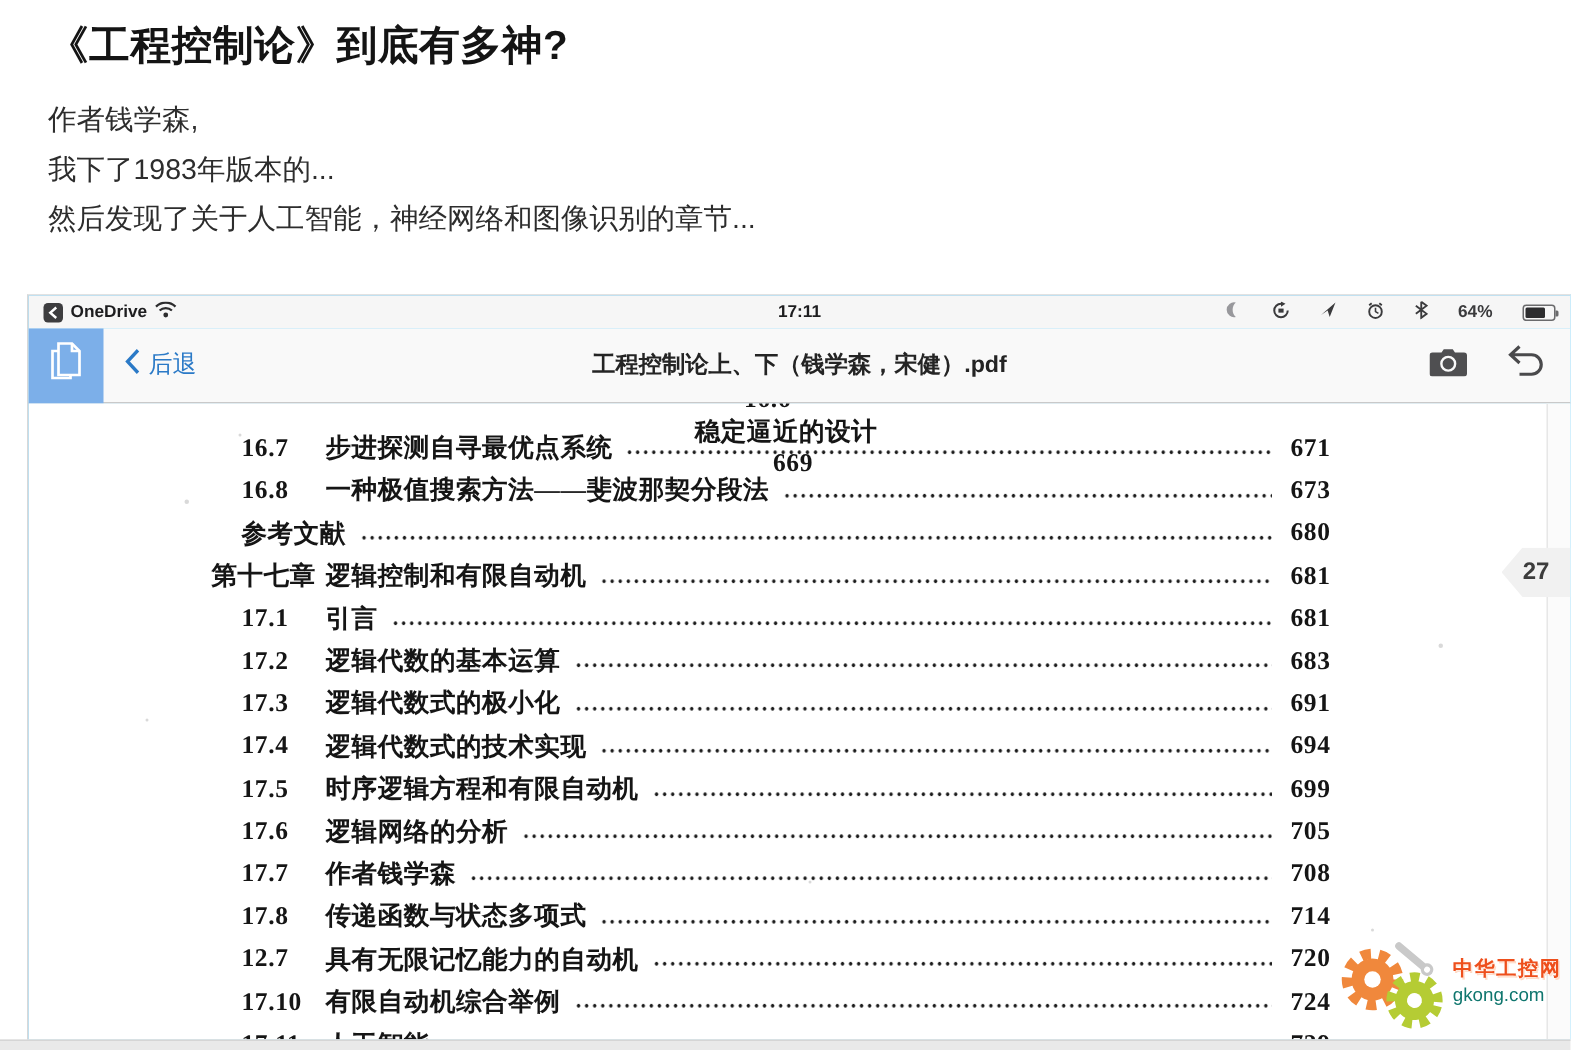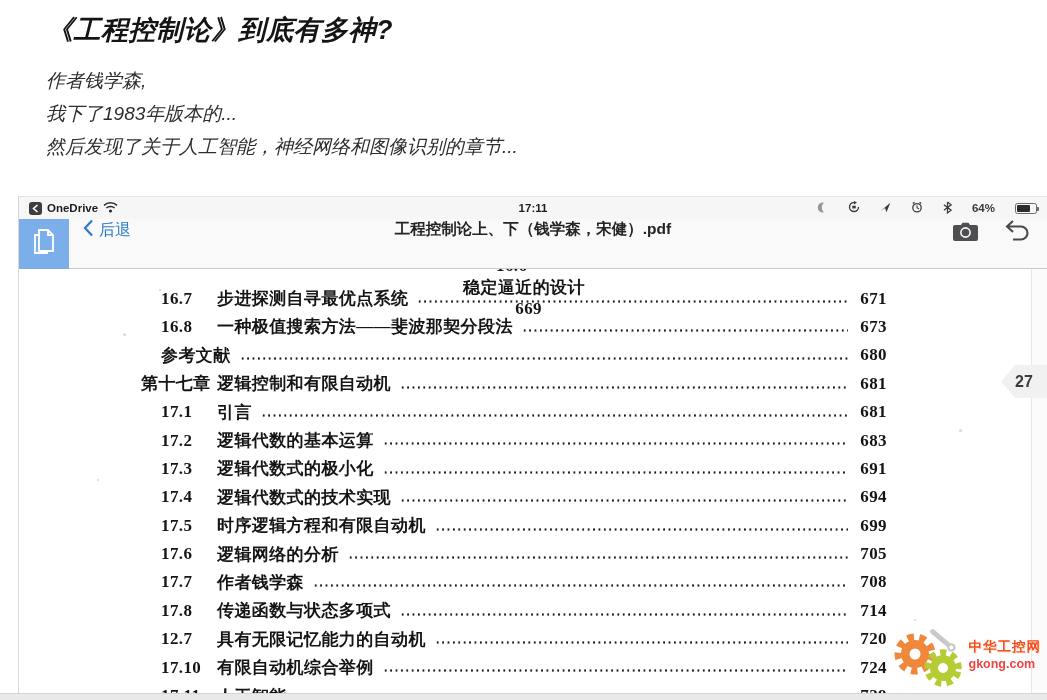--- a/index.html
+++ b/index.html
@@ -1,40 +1,40 @@
 <!DOCTYPE html>
 <html><head>
 <meta charset="utf-8">
 <style>
   * { margin:0; padding:0; box-sizing:border-box; }
   html,body { width:1047px; height:700px; background:#ffffff; overflow:hidden;
               font-family:"Liberation Sans","DejaVu Sans",sans-serif; }
 
   
-  .post { padding:10px 0 0 46px;font-style:italic; }
+  .post { padding:10px 0 0 32px; }
   .post-title { font-size:27px; font-weight:800; color:#141414; letter-spacing:.5px; line-height:40px; }
   .post-body { margin-top:14px; font-size:19px; color:#2d2d2d; line-height:33px; }
 
   
   .shot { position:absolute; left:18px; top:196px; width:1029px; height:497px;
           background:#7dd3fc; border-left:1px solid #d8d8d8; border-top:1px solid #e2e2e2; overflow:hidden; }
 
   
   .statusbar { height:22px; background:#f6f6f6; display:flex; align-items:center;
                padding:0 10px; font-size:11.5px; font-weight:700; color:#1d1d1f; position:relative; }
   .sb-left { display:flex; align-items:center; gap:5px; }
   .backbox { width:13px; height:13px; background:#3d3d3f; border-radius:3px; display:flex; align-items:center; justify-content:center; }
   .sb-time { position:absolute; left:50%; transform:translateX(-50%); }
   .sb-right { margin-left:auto; display:flex; align-items:center; gap:20px; color:#3b3b3d; }
   .battery { width:22px; height:11px; border:1px solid #6a6a6c; border-radius:2.5px; position:relative; }
   .battery::after { content:""; position:absolute; right:-3px; top:3px; width:2px; height:4px; background:#6a6a6c; border-radius:0 1px 1px 0; }
   .battery-fill { position:absolute; left:1px; top:1px; bottom:1px; width:64%; background:#2c2c2e; border-radius:1px; }
 
   
-  .navbar { height:50px; background:#f9f9f9; border-bottom:1px solid #c9c9c9; display:flex; align-items:flex-start; position:relative; }
+  .navbar { height:50px; background:#f9f9f9; border-bottom:1px solid #c9c9c9; display:flex; align-items:center; position:relative; }
   .doc-btn { width:50px; height:50px; background:#7cafe9; display:flex; align-items:center; justify-content:center; flex:0 0 auto; }
   .back-btn { display:flex; align-items:center; gap:5px; color:#2b7ac7; font-size:16px; margin-left:14px; }
   .nav-title { position:absolute; left:50%; transform:translateX(-50%); font-size:15.5px; font-weight:700; color:#242424; white-space:nowrap; }
   .nav-actions { position:absolute; right:16px; display:flex; align-items:center; gap:26px; }
 
   
   .content { position:relative; height:424px; background:#ffffff; overflow:hidden; }
   .edge-strip { position:absolute; right:0; top:0; bottom:0; width:16px; background:#fbfbfb; border-left:1px solid #e7e7e7; }
   .page-badge { position:absolute; right:0; top:96px; width:46px; height:33px; background:#f1f1f1;
                 clip-path:polygon(14px 0, 100% 0, 100% 100%, 14px 100%, 0 50%);
@@ -56,21 +56,21 @@
   .row-chapter .toc-title, .row-chapter .toc-num { font-weight:800; }
   .row-clipped-top { margin-top:-13px;flex-direction:column; }
 
   .speck { position:absolute; background:#d9d9d9; border-radius:50%; }
 
   
   .watermark { position:absolute; right:6px; bottom:8px; display:flex; align-items:center; z-index:9; }
   .wm-text { margin-left:2px; }
   .wm-name { font-size:13.5px; font-weight:800; color:#ee4f1c; letter-spacing:1px;
              text-shadow:0 0 2px #ffffff, 1px 1px 0 #ffd9c4; }
-  .wm-url { font-size:12.5px; font-weight:700; color:#ef4444; margin-top:1px; }
+  .wm-url { font-size:12.5px; font-weight:400; color:#0f766e; margin-top:1px; }
 
   .bottom-strip { position:absolute; left:0; top:693px; width:1047px; height:7px;
                   background:#e9e9e9; border-top:1px solid #d5d5d5; }
 </style>
 </head>
 <body>
 
 <div class="post">
   <div class="post-title">《工程控制论》到底有多神?</div>
   <div class="post-body">

